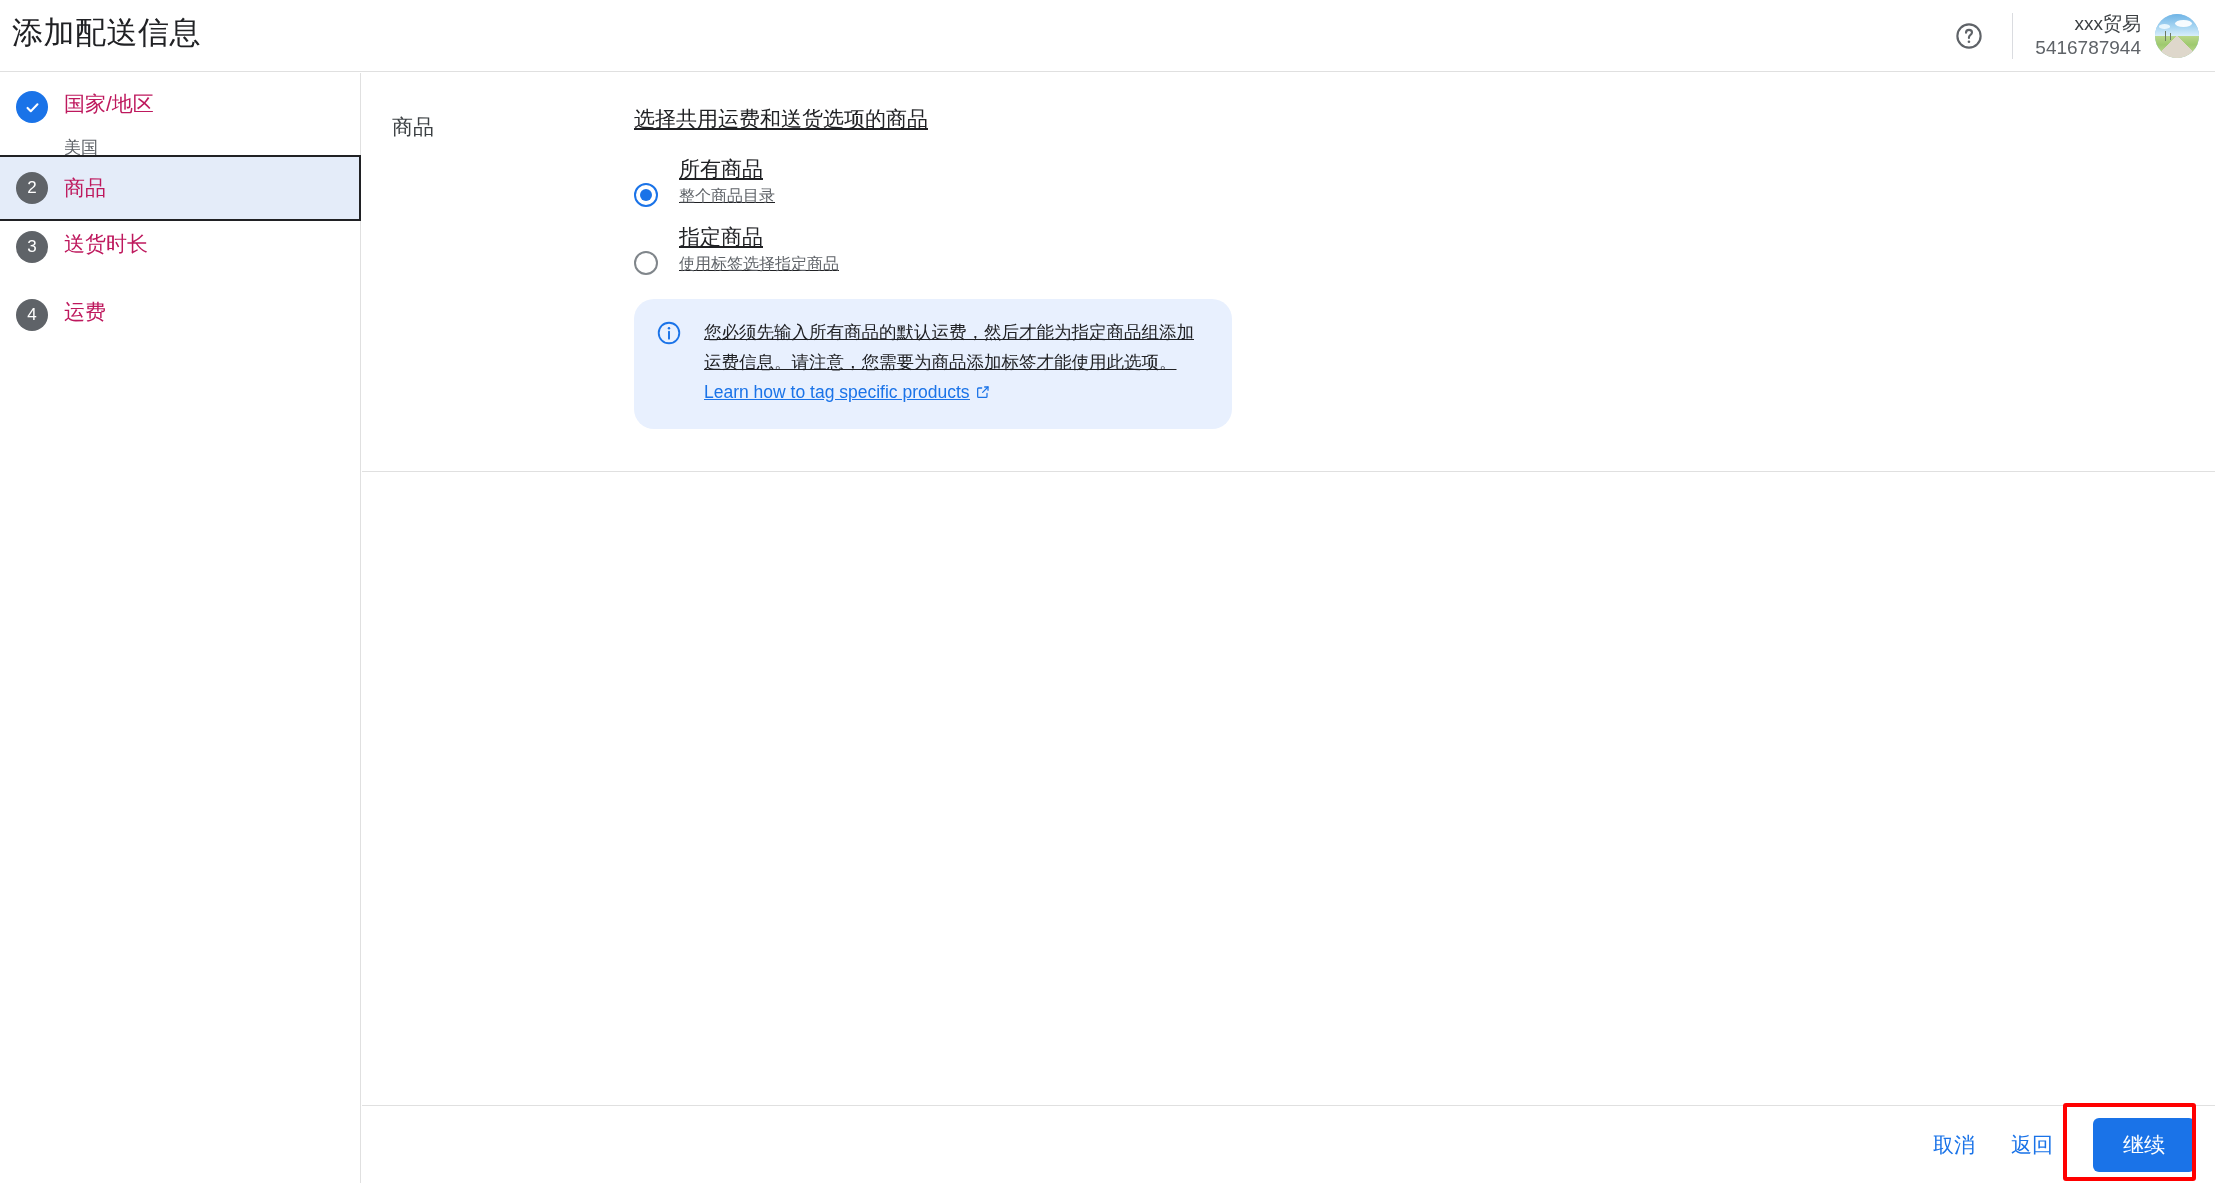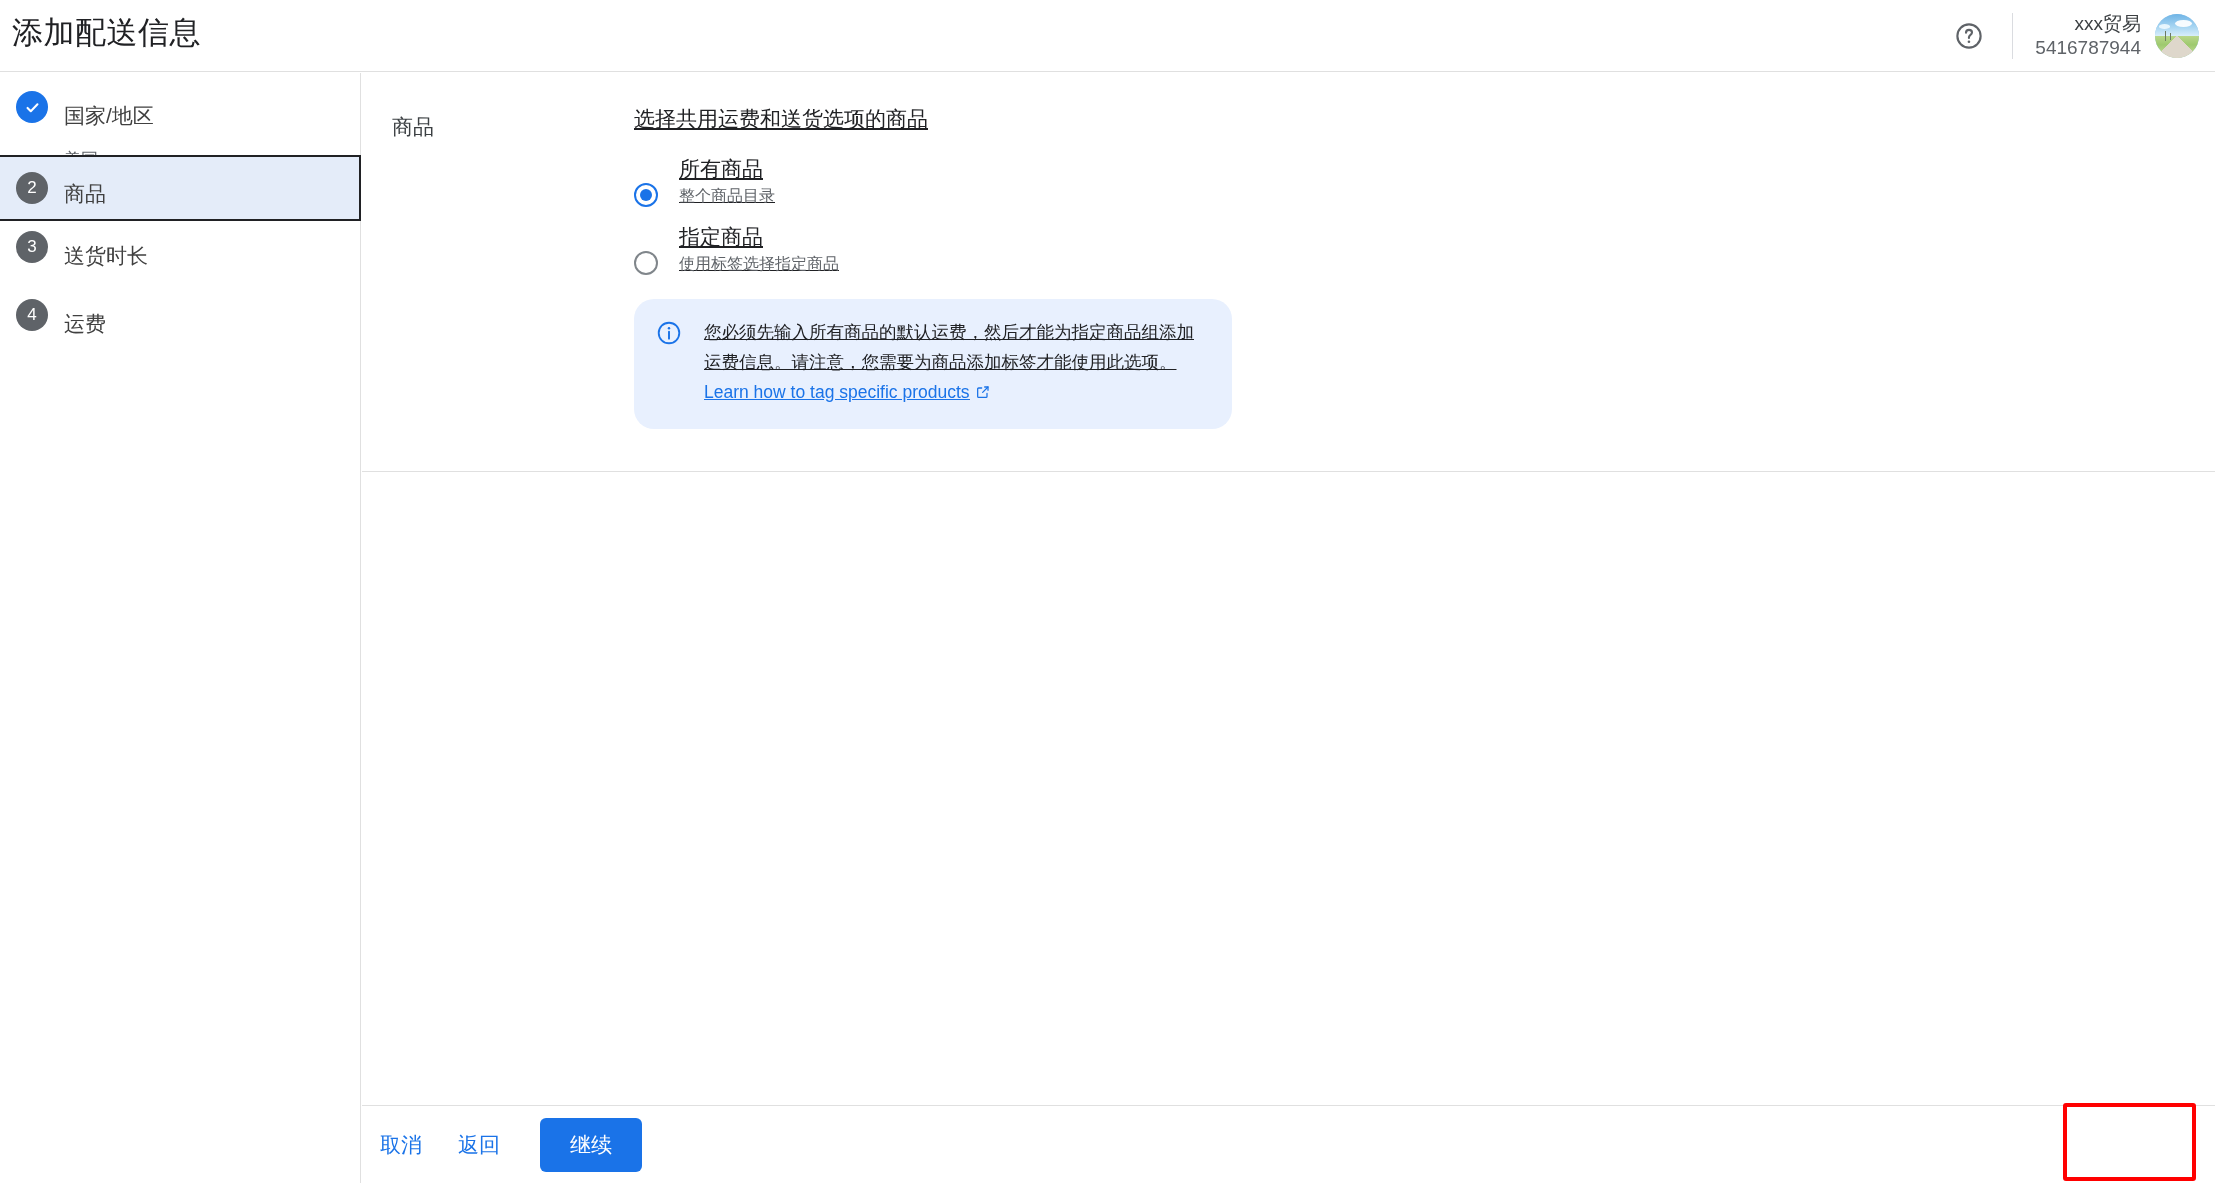--- a/index.html
+++ b/index.html
@@ -88,21 +88,21 @@
   .step.sized-top { margin-top: 6px; }
   .step-badge {
     width: 32px; height: 32px; border-radius: 50%; flex: none;
     display: flex; align-items: center; justify-content: center;
     color: #ffffff; font-size: 17px; font-weight: 500;
     margin-right: 16px; margin-top: 4px;
   }
   .step-badge.done { background: #1a73e8; }
   .step-badge.pending { background: #5f6368; }
   .step-text { padding-top: 3px; }
-  .step-label { font-size: 21px; color: #404040; line-height: 28px; margin-top: 12px; }
+  .step-label { font-size: 21px; color: #be185d; line-height: 28px; }
   .step-sub { font-size: 17px; color: #5f6368; line-height: 24px; margin-top: 18px; }
 
   .step.active {
     background: #e4ecf9;
     border: 2px solid #202124;
     height: 66px;
     align-items: center;
     margin-left: -2px;
     width: 363px;
   }
@@ -161,21 +161,21 @@
   .info-link {
     color: #1a73e8; text-decoration: underline; cursor: pointer;
     white-space: nowrap;
   }
   .ext-icon { display: inline-block; vertical-align: -2px; margin-left: 5px; }
 
   
   .footer {
     position: absolute; left: 362px; right: 0; bottom: 0; height: 78px;
     border-top: 1px solid #e0e0e0;
-    display: flex; align-items: center; 
+    display: flex; align-items: center; justify-content: flex-end;
     padding-right: 20px;
   }
   .text-button {
     font-size: 21px; color: #1a73e8; background: none; border: none;
     padding: 10px 18px; cursor: pointer;
     font-family: inherit;
   }
   .primary-button {
     font-size: 21px; color: #ffffff; background: #1a73e8;
     border: none; border-radius: 6px;

